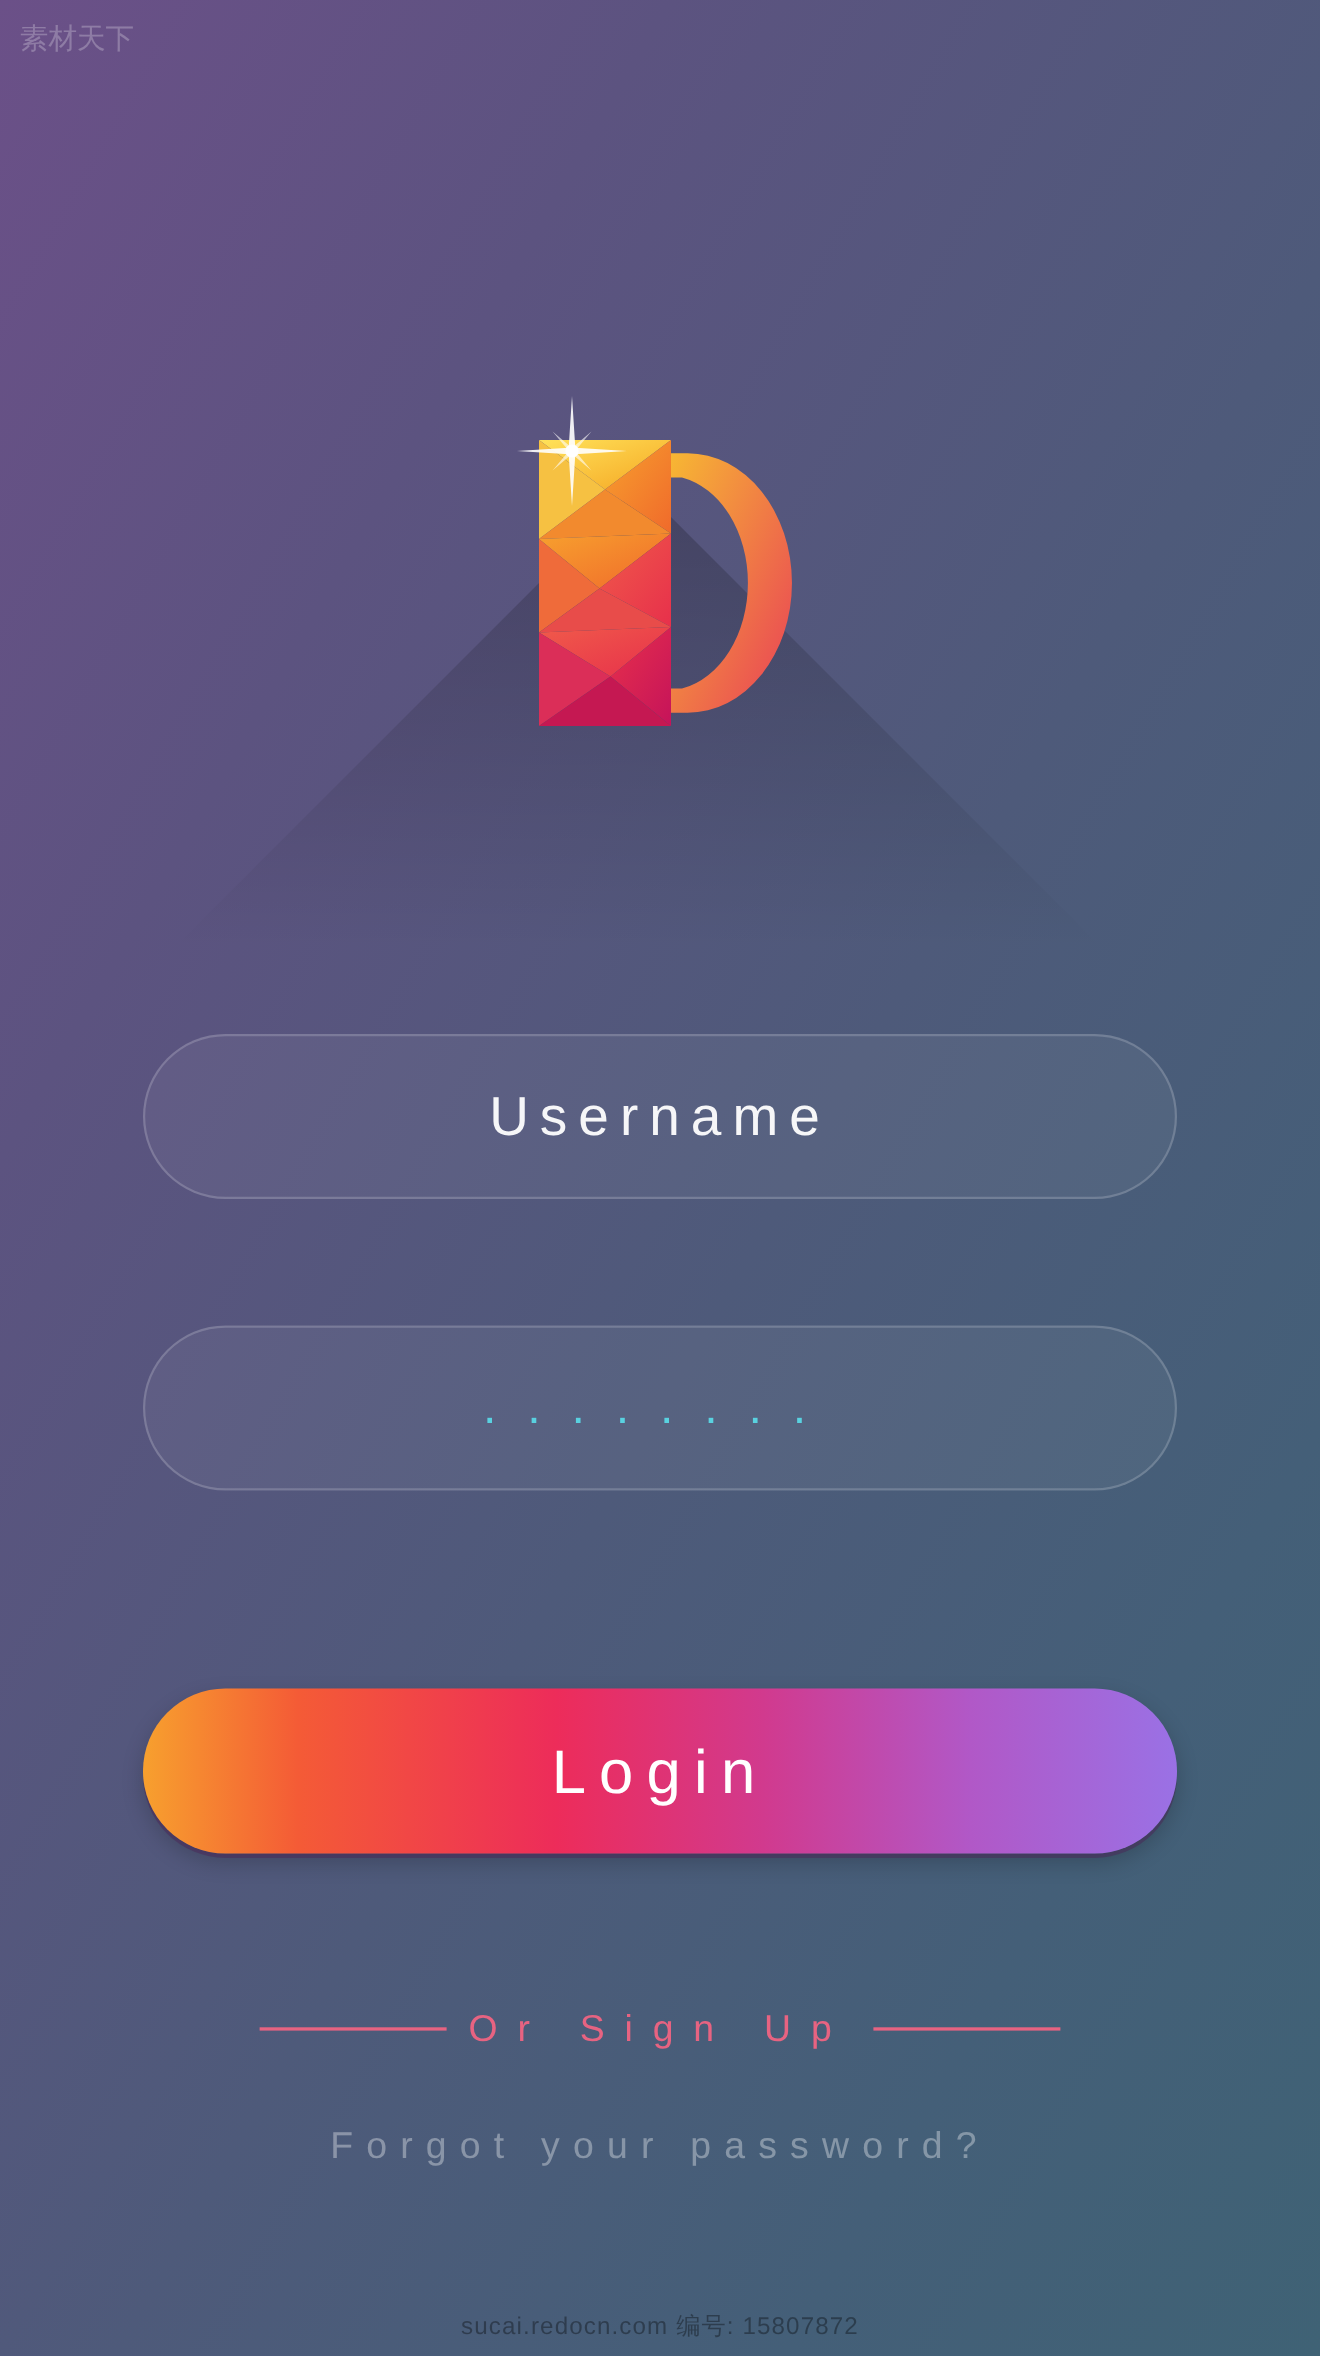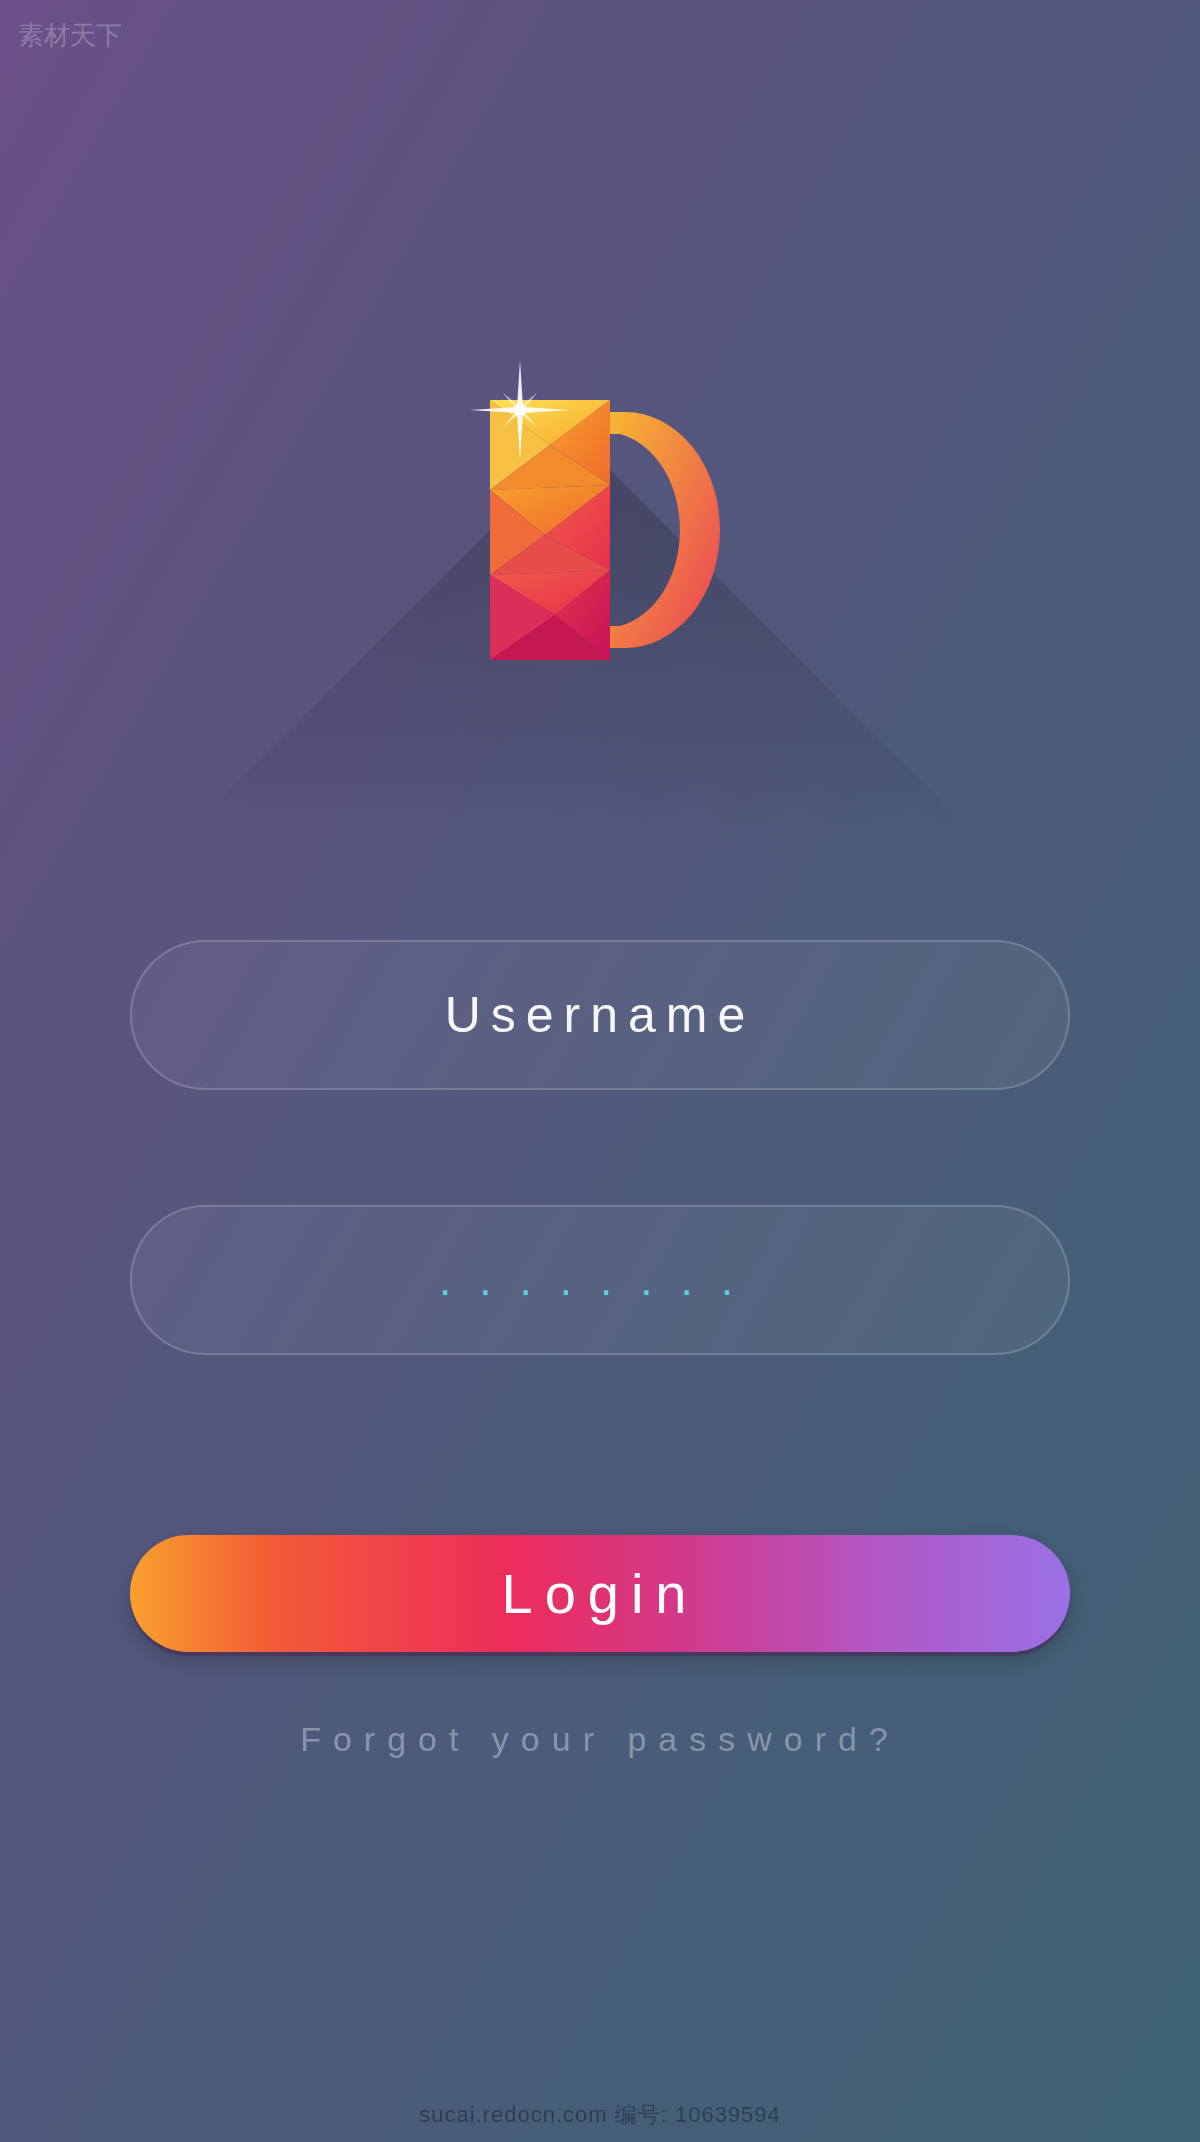--- a/index.html
+++ b/index.html
@@ -118,21 +118,21 @@
       font-size: 44px;
     }
     
     #password::placeholder {
       color: #5ad8e6;
     }
     
     .login-btn {
       margin-top: 180px;
       width: 940px;
-      height: 117px;
+      height: 150px;
       border-radius: 75px;
       border: none;
       background: linear-gradient(90deg, #f7a02e 0%, #f45b36 15%, #ed2c5a 40%, #d13a8e 60%, #b158c7 80%, #9a71e5 100%);
       color: #fff;
       font-size: 56px;
       letter-spacing: 12px;
       font-family: inherit;
       cursor: pointer;
       box-shadow: 0 4px 0 rgba(74, 42, 90, 0.55), 0 8px 20px rgba(0,0,0,0.2);
     }
@@ -245,20 +245,25 @@
     </div>
   </div>
 
   <div class="form-area">
     <input id="username" class="input-field" type="text" placeholder="Username" style="">
 
     <input id="password" class="input-field" type="text" placeholder="........" style="">
 
     <button class="login-btn">Login</button>
 
+    <div class="signup-row">
+      <div class="line"></div>
+      <span>Or Sign Up</span>
+      <div class="line"></div>
+    </div>
 
     <button class="forgot">Forgot your password?</button>
   </div>
 
 </div>
 
 <div class="watermark-top">素材天下</div>
-<div class="watermark-bottom">sucai.redocn.com 编号: 10639594</div>
+<div class="watermark-bottom">sucai.redocn.com 编号: 15807872</div>
 
 </body></html>

